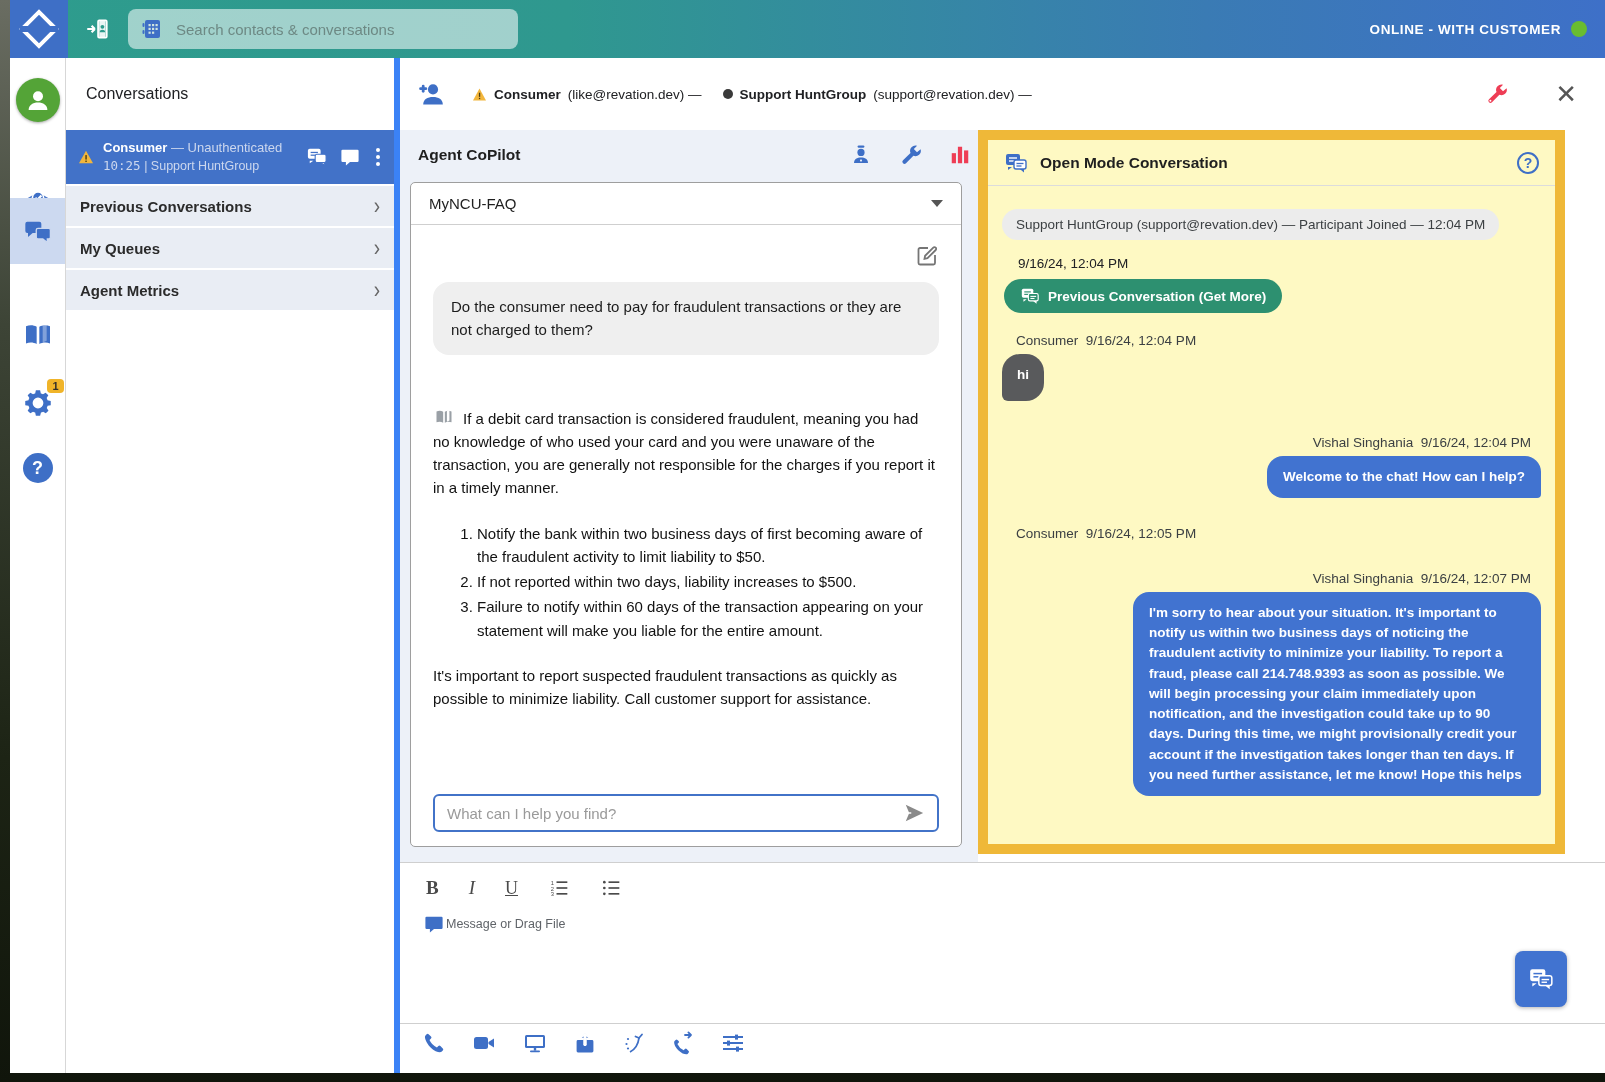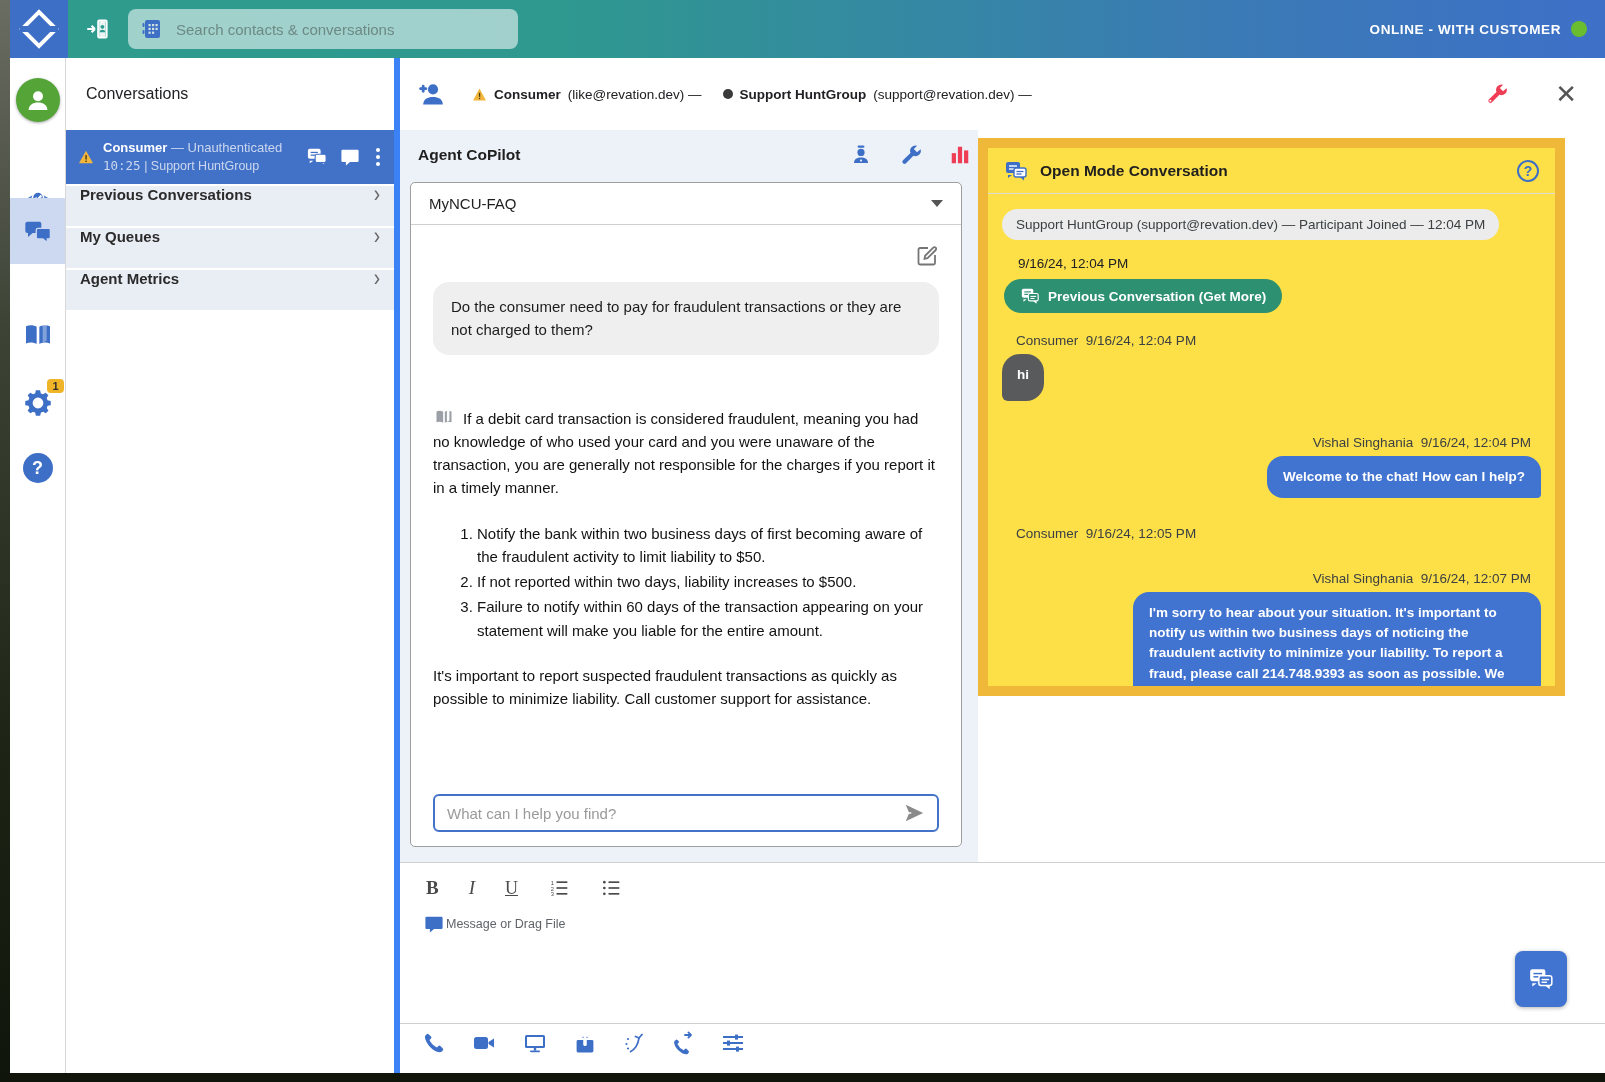--- a/index.html
+++ b/index.html
@@ -47,21 +47,21 @@
   .conv-selected { height:54px; background:#4272c8; color:#fff; display:flex; align-items:center; padding:0 10px 0 12px; }
   .conv-selected .txt { margin-left:9px; line-height:1.45; min-width:0; }
   .conv-selected .l1 { font-size:13px; }
   .conv-selected .l1 b { font-weight:bold; }
   .conv-selected .muted { color:#ccd7ee; }
   .conv-selected .l2 { font-size:12.5px; color:#ccd7ee; }
   .conv-selected .mono { font-family:"DejaVu Sans Mono", monospace; }
   .conv-selected .icons { margin-left:auto; display:flex; align-items:center; gap:12px; }
   .dots3 { display:flex; flex-direction:column; gap:3px; padding:2px 4px; }
   .dots3 i { width:4px; height:4px; border-radius:50%; background:#fff; }
-  .conv-row { height:40px; background:#e9edf4; margin-top:2px; display:flex; padding:0 14px 0 14px;
+  .conv-row { height:40px; background:#e9edf4; margin-top:2px; display:flex; align-items:center; padding:0 14px 0 14px;
     font-weight:bold; font-size:15px; color:#2b2b2b; }
   .conv-row .chev { margin-left:auto; color:#666; font-size:19px; font-weight:normal; transform:scaleY(1.3); }
 
   
   .maincol { flex:1 1 auto; position:relative; background:#fff; }
   .conv-header { height:72px; display:flex; align-items:center; padding-left:18px; position:relative; }
   .participants { margin-left:24px; font-size:13.5px; color:#202124; display:flex; align-items:center; gap:7px; white-space:nowrap; }
   .participants b { font-weight:bold; }
   .pdot { width:10px; height:10px; border-radius:50%; background:#3a3a3a; display:inline-block; margin-left:14px; }
   .hdr-actions { position:absolute; right:28px; top:0; height:100%; display:flex; align-items:center; gap:46px; }
@@ -85,26 +85,26 @@
   .answer .book { vertical-align:-3px; margin-right:8px; color:#9aa0a6; }
   .answer ol { margin:22px 0 0 0; padding-left:44px; }
   .answer ol li { margin-bottom:2px; }
   .answer .outro { margin-top:22px; }
   .copilot-input { position:absolute; left:22px; right:22px; bottom:14px; height:38px; border:2px solid #4273c8; border-radius:6px;
     display:flex; align-items:center; padding:0 12px; background:#fff; }
   .copilot-input input { border:none; outline:none; flex:1; font-size:15px; color:#333; font-family:"Liberation Sans",sans-serif; }
   .copilot-input input::placeholder { color:#9a9a9a; }
 
   
-  .openmode { width:587px; flex:0 0 auto; margin-top:8px; height:558px; border:10px solid #efb838; background:#fde047; position:relative; }
+  .openmode { width:587px; flex:0 0 auto; height:724px; border:10px solid #efb838; background:#fef9c3; position:relative; }
   .om-header { height:46px; border-bottom:1px solid #dcdcdc; display:flex; align-items:center; padding:0 16px; }
   .om-title { font-weight:bold; font-size:15.5px; color:#1f1f1f; margin-left:12px; }
   .om-help { margin-left:auto; width:22px; height:22px; border:2px solid #3e6fc6; border-radius:50%; color:#3e6fc6;
     display:flex; align-items:center; justify-content:center; font-size:14px; font-weight:bold; }
-  .om-body { position:absolute; left:0; right:0; top:47px; bottom:0; padding:14px 14px 0 14px; overflow:hidden; font-size:13.5px; }
+  .om-body { position:absolute; left:0; right:0; top:47px; bottom:0; padding:22px 14px 0 14px; overflow:hidden; font-size:13.5px; }
   .event-pill { background:#ececec; color:#3c4043; border-radius:16px; padding:8px 14px; display:inline-block; font-size:13.5px; }
   .ts-line { margin:16px 0 8px 16px; color:#202124; }
   .prev-btn { display:inline-flex; align-items:center; gap:8px; background:#2d9070; color:#fff; font-weight:bold;
     font-size:13.5px; border-radius:18px; padding:8px 16px; margin-left:2px; }
   .msg-label { color:#3c4043; margin:20px 0 6px 14px; }
   .msg-label.right { text-align:right; margin-right:10px; }
   .bubble-left { display:inline-block; background:#595a5c; color:#fff; font-weight:bold; border-radius:18px 18px 18px 4px;
     padding:11px 15px; line-height:1.45; max-width:395px; }
   .bubble-right-wrap { text-align:right; }
   .bubble-right { display:inline-block; text-align:left; background:#4173d0; color:#fff; font-weight:bold;

